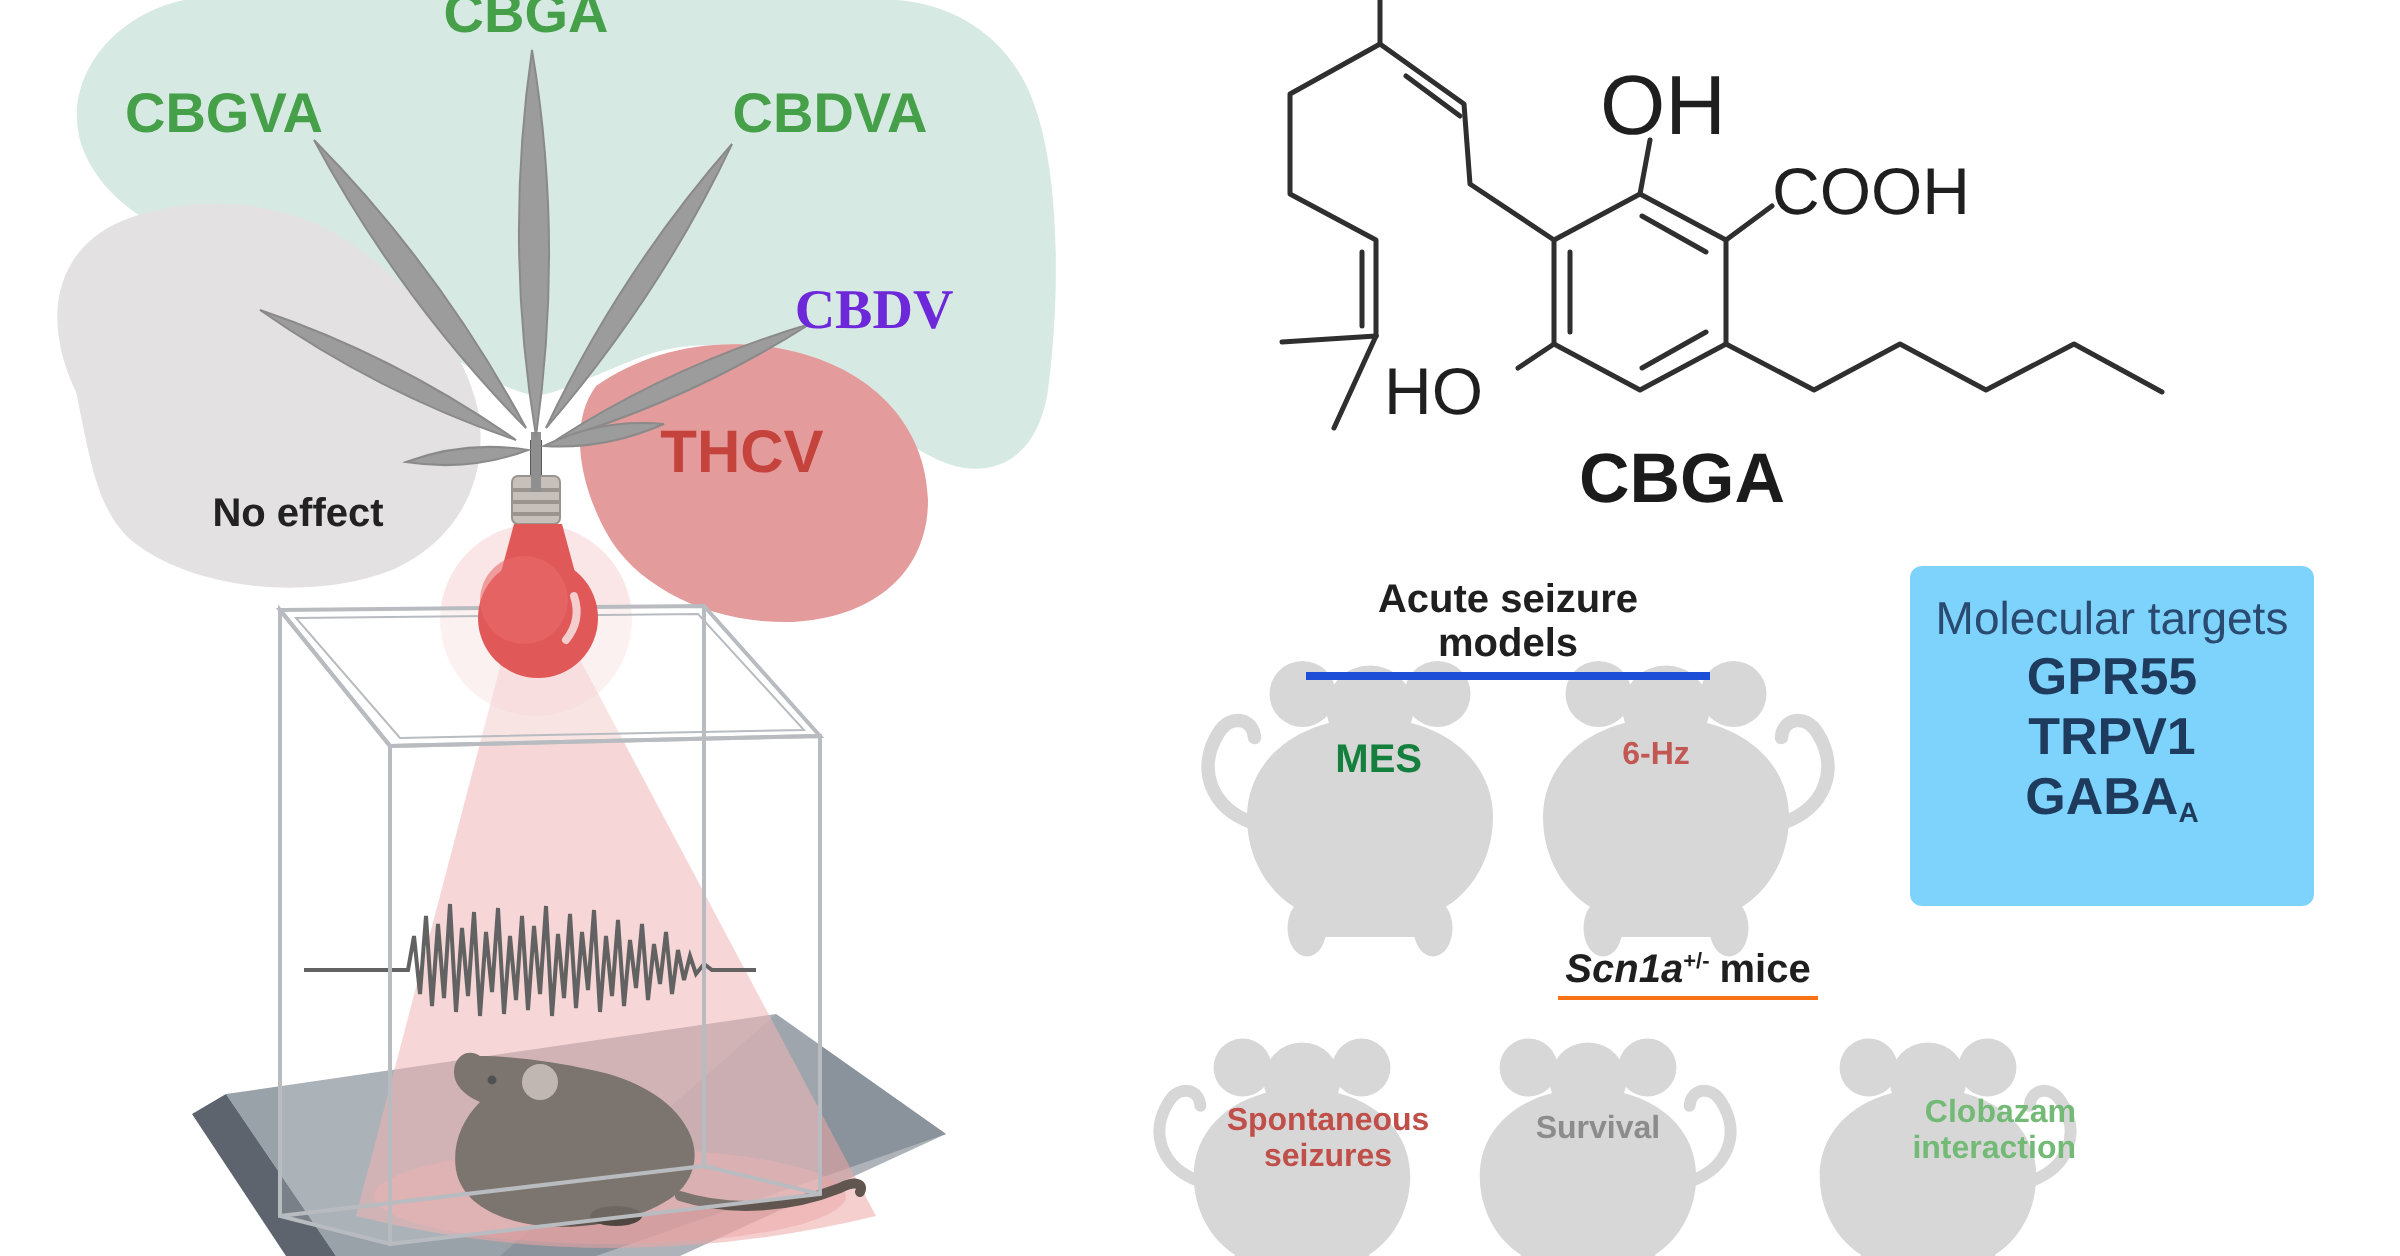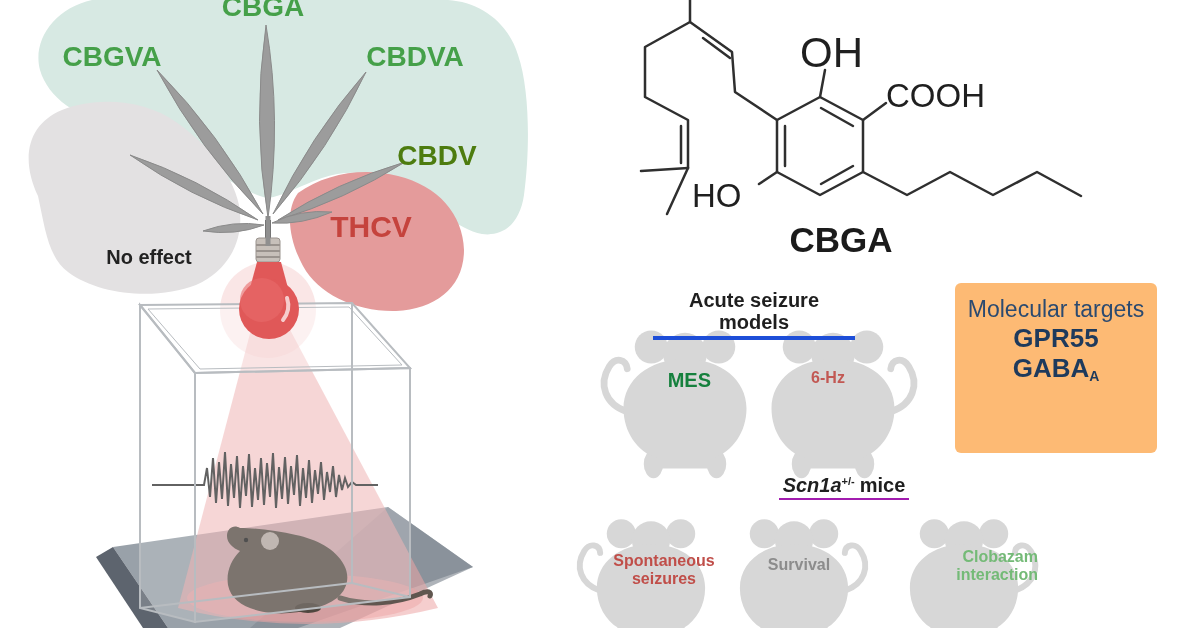--- a/index.html
+++ b/index.html
@@ -4,42 +4,42 @@
 <style>
   html,body{margin:0;padding:0;background:#fff;}
   #stage{position:relative;width:1200px;height:628px;background:#ffffff;overflow:hidden;
          font-family:"Liberation Sans","DejaVu Sans",sans-serif;}
   #art{position:absolute;left:0;top:0;}
   .lbl{position:absolute;font-weight:bold;text-align:center;line-height:1.1;}
   #lbl-cbga-top{left:203px;top:-8px;width:120px;font-size:28px;color:#45a049;}
   #lbl-cbgva{left:52px;top:42px;width:120px;font-size:28px;color:#45a049;}
   #lbl-cbdva{left:355px;top:42px;width:120px;font-size:28px;color:#45a049;}
   #lbl-cbgv{left:37px;top:139px;width:120px;font-size:28px;color:#7c7c7c;}
-  #lbl-cbdv{left:377px;top:141px;width:120px;font-size:28px;color:#4d7c0f;}
+  #lbl-cbdv{left:377px;top:141px;width:120px;font-size:28px;color:#6d28d9;font-family:Liberation Serif, serif;}
   #lbl-cbg{left:110px;top:206px;width:120px;font-size:28px;color:#7c7c7c;}
   #lbl-thcv{left:311px;top:210px;width:120px;font-size:30px;color:#c5433d;}
   #lbl-noeffect{left:89px;top:246px;width:120px;font-size:20px;color:#222;}
   #lbl-procon{left:307px;top:259px;width:160px;font-size:20px;color:#222;}
   .chem{position:absolute;font-weight:normal;color:#1f1f1f;}
   #lbl-oh{left:800px;top:29px;width:60px;font-size:42px;text-align:center;}
   #lbl-cooh{left:886px;top:77px;width:140px;font-size:33px;}
   #lbl-ho{left:692px;top:177px;width:70px;font-size:33px;}
   #lbl-cbga-name{left:771px;top:221px;width:140px;font-size:35px;font-weight:bold;color:#1b1b1b;}
   #hd-acute{left:653px;top:289px;width:202px;font-size:20px;color:#1f1f1f;
             border-bottom:4px solid #1d4ed8;padding-bottom:3px;}
   #lbl-mes{left:631px;top:369px;width:80px;font-size:20px;color:#15803d;text-align:right;}
   #lbl-6hz{left:788px;top:369px;width:80px;font-size:16px;color:#c25853;}
   #box-targets{position:absolute;left:955px;top:283px;width:202px;height:170px;
-               background:#fdba74;border-radius:6px;}
+               background:#7dd3fc;border-radius:6px;}
   .tg-title{margin-top:13px;font-size:23px;color:#2b4a70;text-align:center;}
   .tg-item{font-size:26px;font-weight:bold;color:#1e3a5c;text-align:center;line-height:30px;}
   .tg-item:first-of-type{margin-top:6px;}
   .subA{font-size:14px;vertical-align:-4px;}
   #hd-scn1a{left:779px;top:474px;width:130px;font-size:20px;color:#1f1f1f;
-            border-bottom:2px solid #a21caf;padding-bottom:2px;}
+            border-bottom:2px solid #f97316;padding-bottom:2px;}
   #hd-scn1a .gene{font-style:italic;}
   #hd-scn1a .sup{font-size:11px;vertical-align:7px;}
   #hd-scn1a .suffix{margin-left:5px;}
   #lbl-spont{left:594px;top:552px;width:140px;font-size:16px;color:#c04e49;line-height:18px;}
   #lbl-surv{left:739px;top:556px;width:120px;font-size:16px;color:#8c8c8c;}
   #lbl-clob{left:898px;top:548px;width:140px;font-size:16px;color:#74ba77;line-height:18px;text-align:right;}
 </style>
 </head>
 <body>
 
@@ -172,20 +172,21 @@
   <div class="chem" id="lbl-ho">HO</div>
   <div class="lbl" id="lbl-cbga-name">CBGA</div>
 
   <div class="lbl" id="hd-acute">Acute seizure models</div>
   <div class="lbl" id="lbl-mes">MES</div>
   <div class="lbl" id="lbl-6hz">6-Hz</div>
 
   <div id="box-targets">
     <div class="tg-title">Molecular targets</div>
     <div class="tg-item">GPR55</div>
+    <div class="tg-item">TRPV1</div>
     <div class="tg-item">
       <span>GABA</span><span class="subA">A</span>
     </div>
   </div>
 
   <div class="lbl" id="hd-scn1a">
     <span class="gene">Scn1a</span><span class="sup">+/-</span><span class="suffix">mice</span>
   </div>
   <div class="lbl" id="lbl-spont">Spontaneous seizures</div>
   <div class="lbl" id="lbl-surv">Survival</div>

